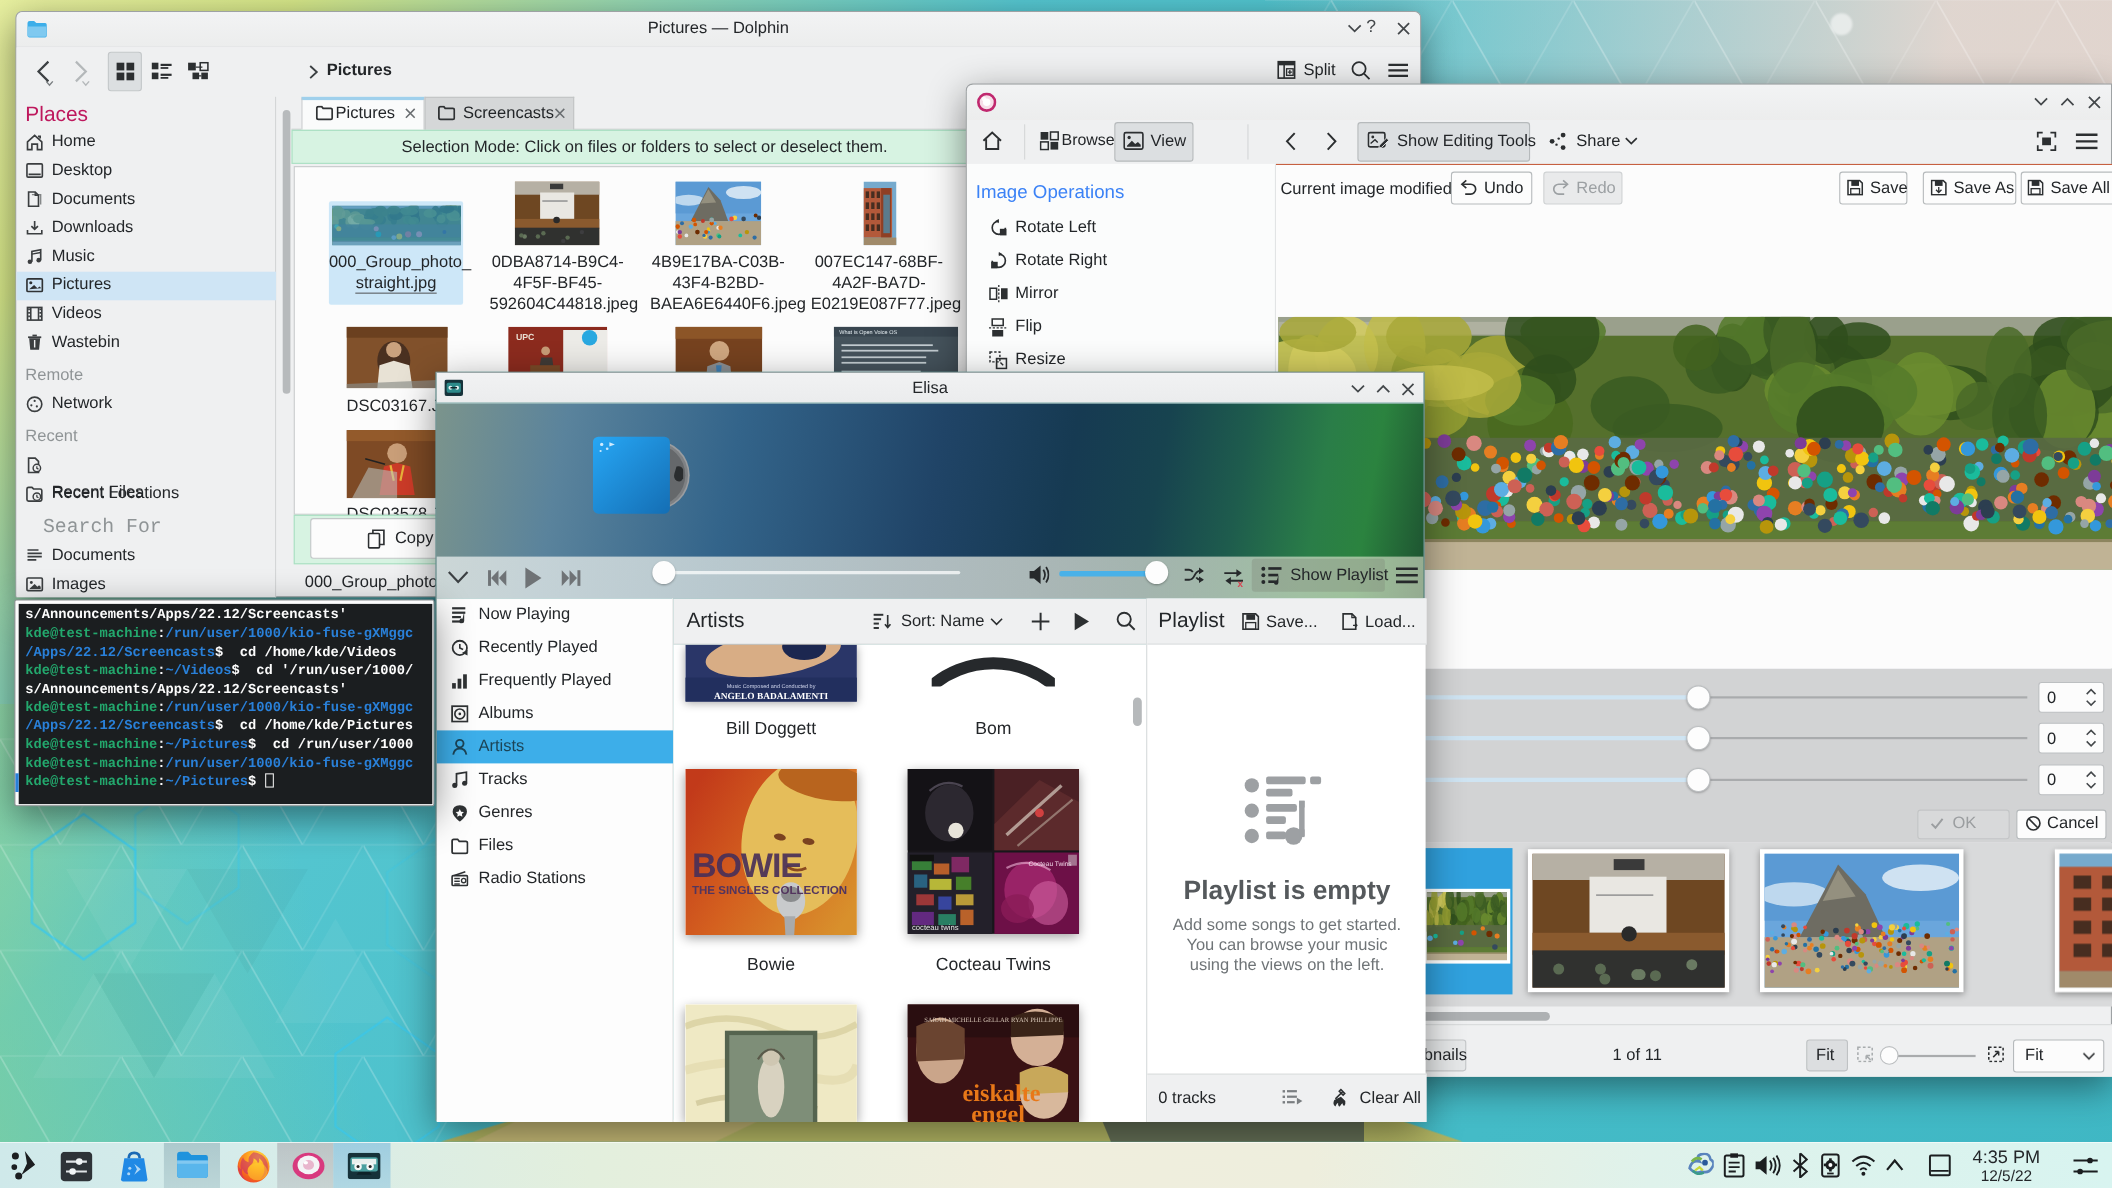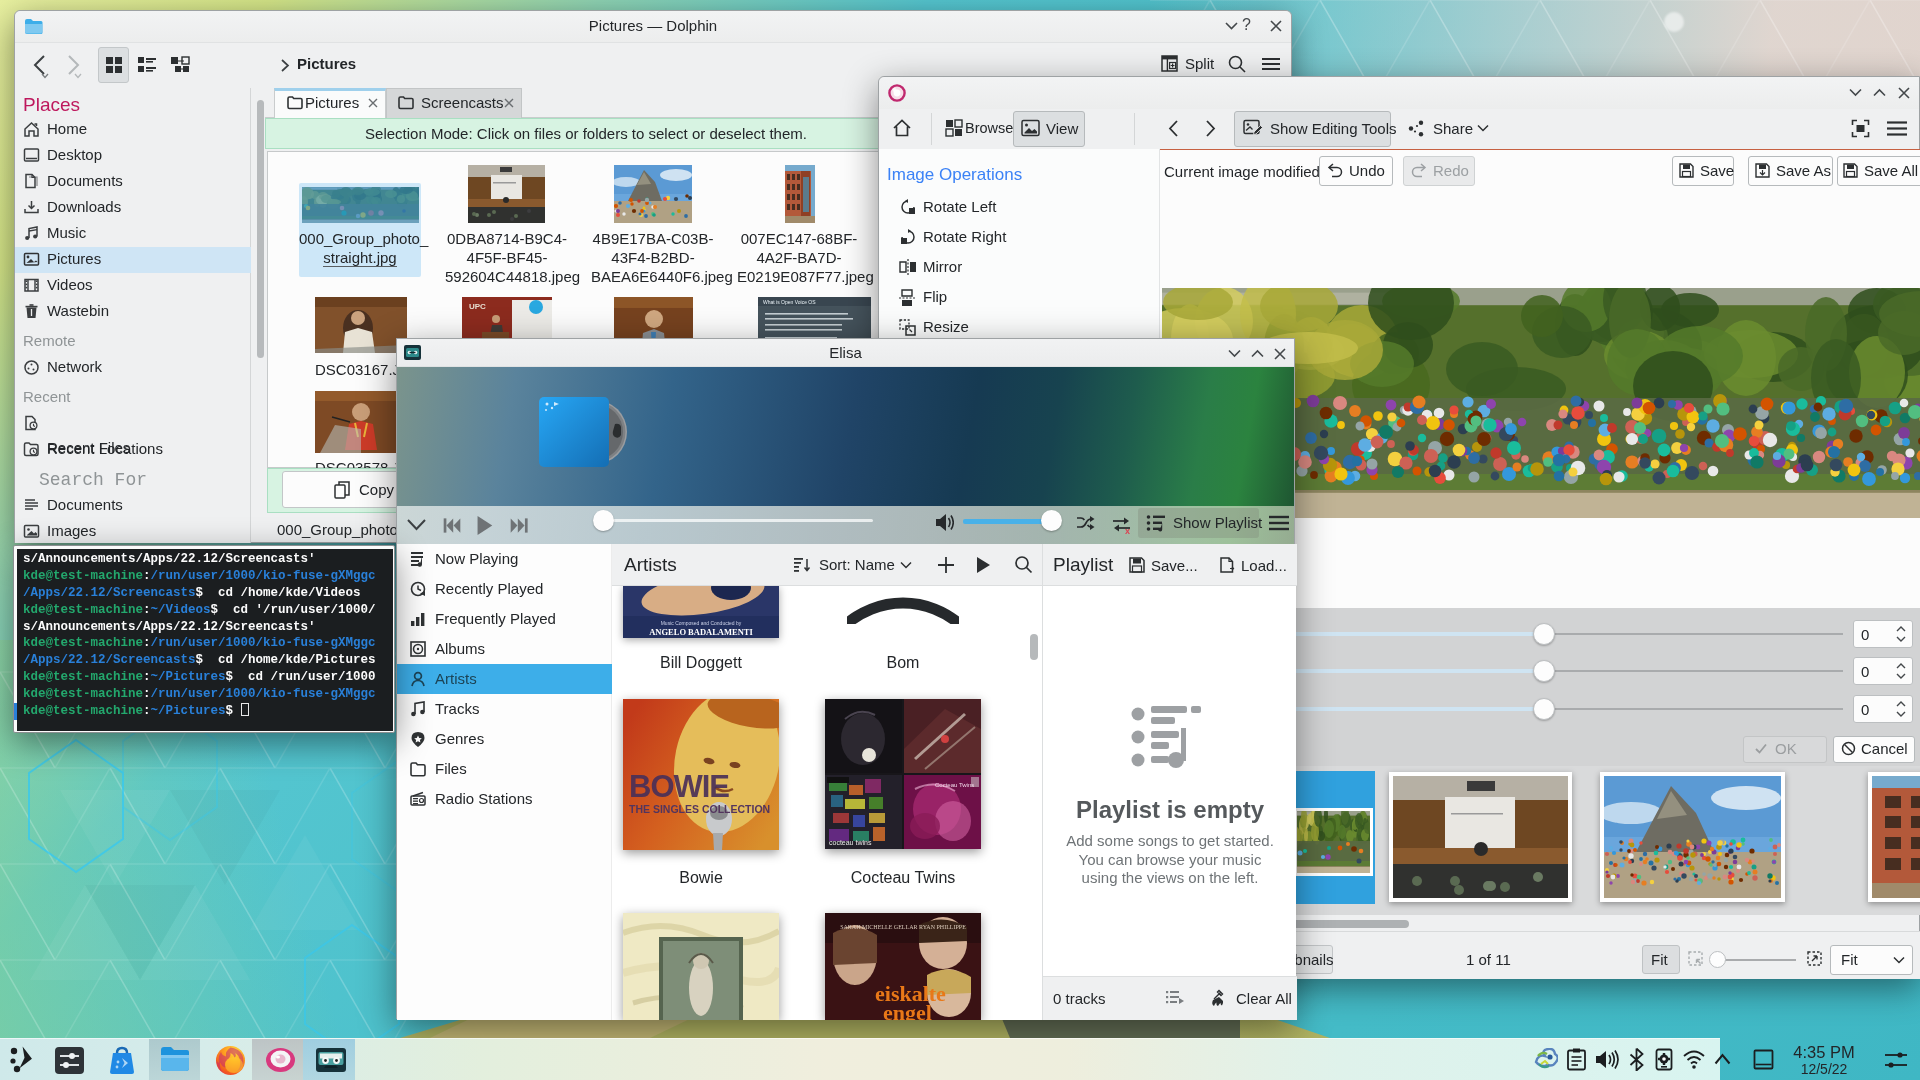--- a/index.html
+++ b/index.html
@@ -1880,21 +1880,21 @@
 <div style="white-space:pre;height:16.9px;"><span style="color:#23a86d">kde@test-machine</span><span style="color:#fcfcfc">:</span><span style="color:#2980d9">~/Videos</span><span style="color:#fcfcfc">$  cd '/run/user/1000/</span></div>
 <div style="white-space:pre;height:16.9px;"><span style="color:#fcfcfc">s/Announcements/Apps/22.12/Screencasts'</span></div>
 <div style="white-space:pre;height:16.9px;"><span style="color:#23a86d">kde@test-machine</span><span style="color:#fcfcfc">:</span><span style="color:#2980d9">/run/user/1000/kio-fuse-gXMggc</span></div>
 <div style="white-space:pre;height:16.9px;"><span style="color:#2980d9">/Apps/22.12/Screencasts</span><span style="color:#fcfcfc">$  cd /home/kde/Pictures</span></div>
 <div style="white-space:pre;height:16.9px;"><span style="color:#23a86d">kde@test-machine</span><span style="color:#fcfcfc">:</span><span style="color:#2980d9">~/Pictures</span><span style="color:#fcfcfc">$  cd /run/user/1000</span></div>
 <div style="white-space:pre;height:16.9px;"><span style="color:#23a86d">kde@test-machine</span><span style="color:#fcfcfc">:</span><span style="color:#2980d9">/run/user/1000/kio-fuse-gXMggc</span></div>
 <div style="white-space:pre;height:16.9px;"><span style="color:#23a86d">kde@test-machine</span><span style="color:#fcfcfc">:</span><span style="color:#2980d9">~/Pictures</span><span style="color:#fcfcfc">$ </span><span style="display:inline-block;width:8px;height:13px;border:1.5px solid #e8e8e8;vertical-align:-2px;"></span></div>
 </div>
 <div class="abs" style="left:0px;top:157px;width:3px;height:17px;background:#2980d9;"></div>
 </div>
-<div class="abs" style="left:0;top:1038px;width:1720px;height:42px;background:linear-gradient(90deg,#cfe9ea 0%,#d6ecea 12%,#e3efdd 28%,#f0eedd 48%,#eeeedd 62%,#dff2eb 78%,#d8f4f0 100%);border-top:1px solid rgba(255,255,255,0.6);">
+<div class="abs" style="left:0;top:1038px;width:1920px;height:42px;background:linear-gradient(90deg,#cfe9ea 0%,#d6ecea 12%,#e3efdd 28%,#f0eedd 48%,#eeeedd 62%,#dff2eb 78%,#d8f4f0 100%);border-top:1px solid rgba(255,255,255,0.6);">
 <svg class="abs" style="left:8px;top:6px" width="30" height="30" viewBox="0 0 30 30">
       <g fill="#1b1e20">
         <circle cx="6" cy="6" r="3.2"></circle>
         <circle cx="5" cy="16" r="2.6"></circle>
         <circle cx="9" cy="24" r="3.2"></circle>
         <path d="M13 2 L24 13 L13 24 L16.5 13 Z" transform="rotate(8 18 13)"></path>
       </g>
     </svg>
 <svg class="abs" style="left:55px;top:8px" width="29" height="27" viewBox="0 0 29 27">
       <rect width="29" height="27" rx="4" fill="#2e3338"></rect>

